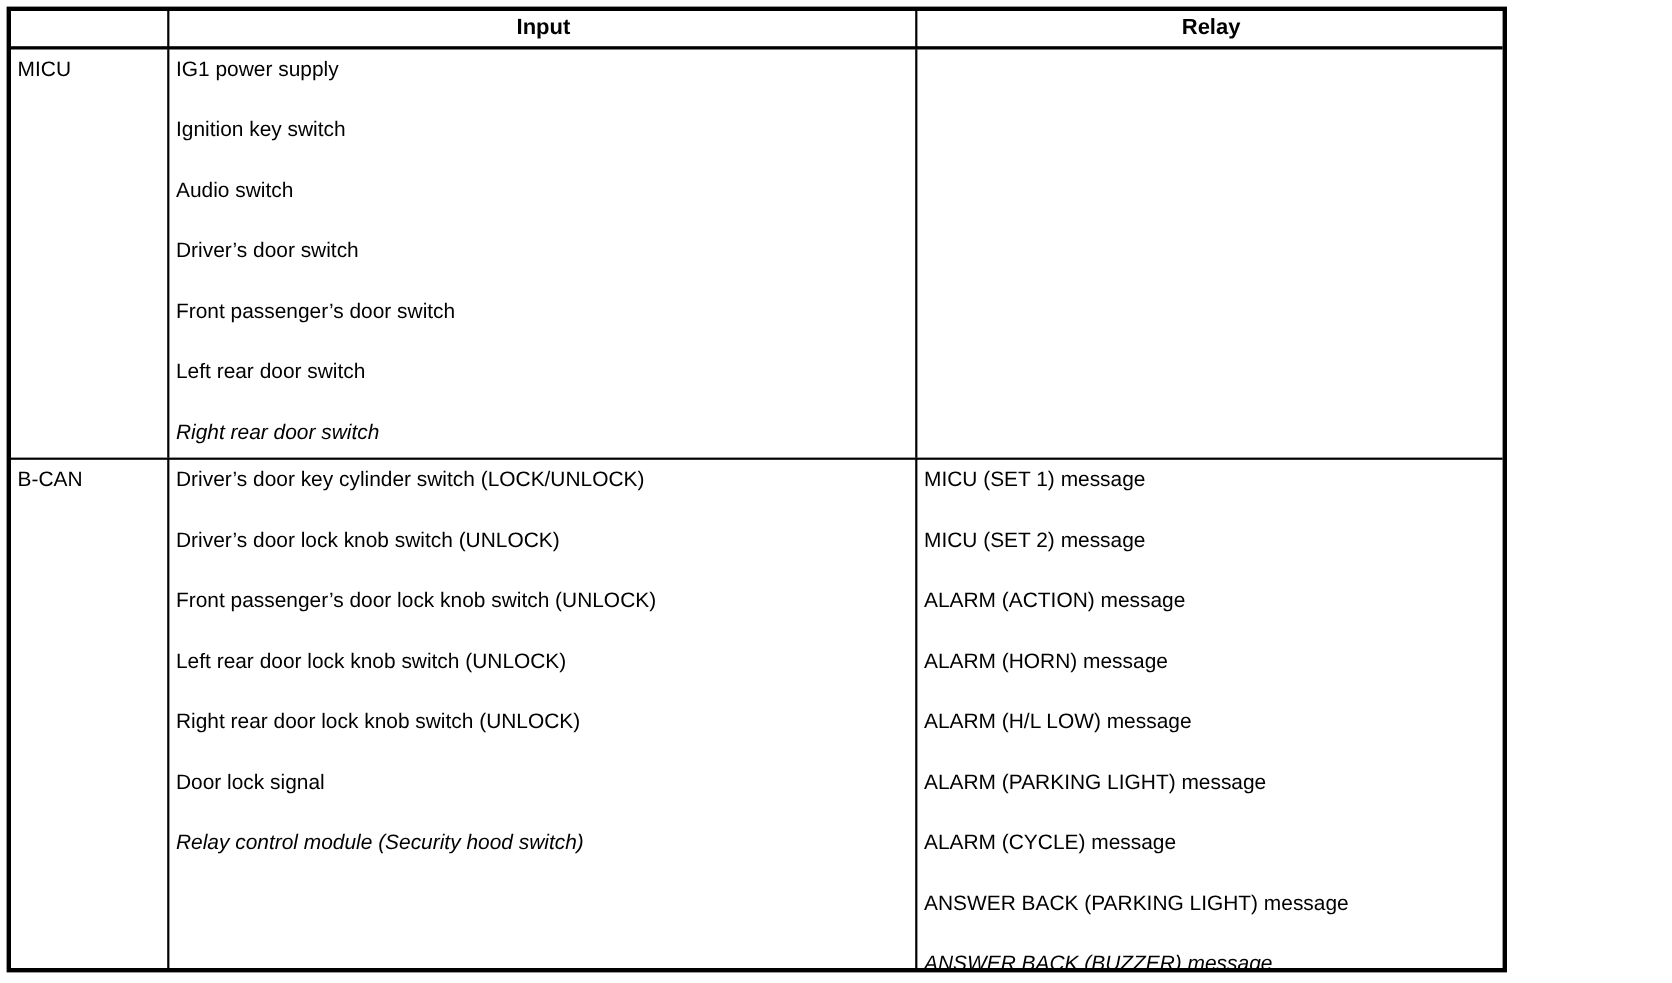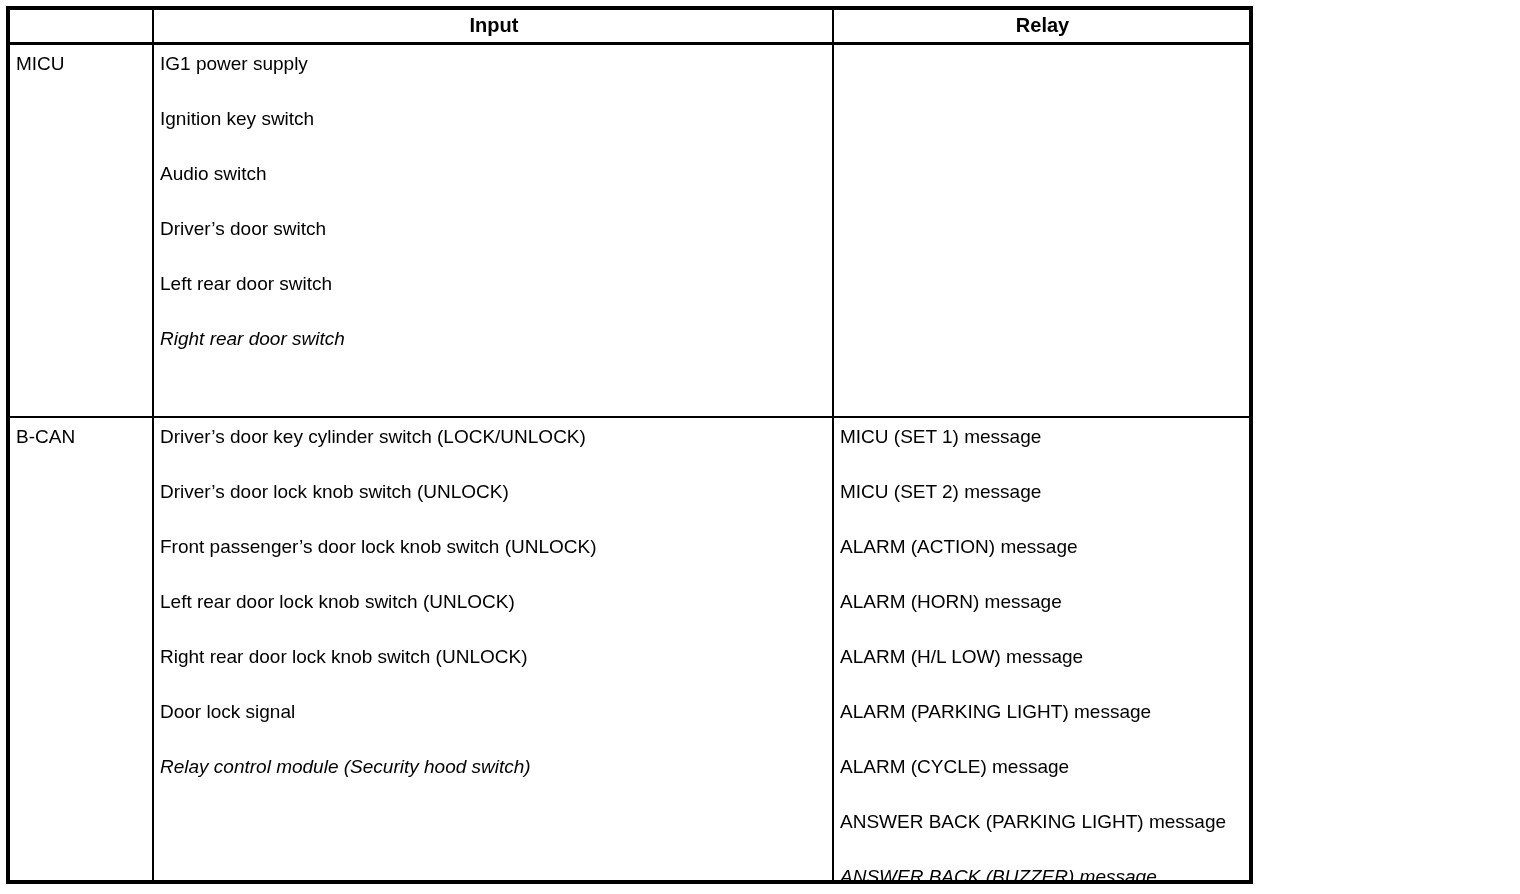--- a/index.html
+++ b/index.html
@@ -9,21 +9,21 @@
     background: #ffffff;
     width: 1520px;
     height: 894px;
     font-family: "Liberation Sans", "DejaVu Sans", sans-serif;
     color: #000000;
   }
   .signal-table {
     position: absolute;
     left: 6px;
     top: 6px;
-    width: 1247px;
+    width: 1364px;
     height: 878px;
     border: 4px solid #000000;
     display: grid;
     grid-template-columns: 142px 680px 1fr;
     grid-template-rows: 35px 371px 1fr;
     background: #ffffff;
   }
   .cell {
     overflow: hidden;
     padding: 8px 4px 0 6px;
@@ -53,20 +53,21 @@
   <div class="cell hdr col3">Relay</div>
 
   <div class="cell col1">
     <span class="row-label">MICU</span>
   </div>
   <div class="cell col2">
       <div class="entry">IG1 power supply</div>
       <div class="entry">Ignition key switch</div>
       <div class="entry">Audio switch</div>
       <div class="entry">Driver’s door switch</div>
+      <div class="entry">Front passenger’s door switch</div>
       <div class="entry">Left rear door switch</div>
       <div class="entry">Right rear door switch</div>
     </div>
   <div class="cell col3"></div>
 
   <div class="cell col1 row2">
     <span class="row-label">B-CAN</span>
   </div>
   <div class="cell col2 row2">
       <div class="entry">Driver’s door key cylinder switch (LOCK/UNLOCK)</div>

